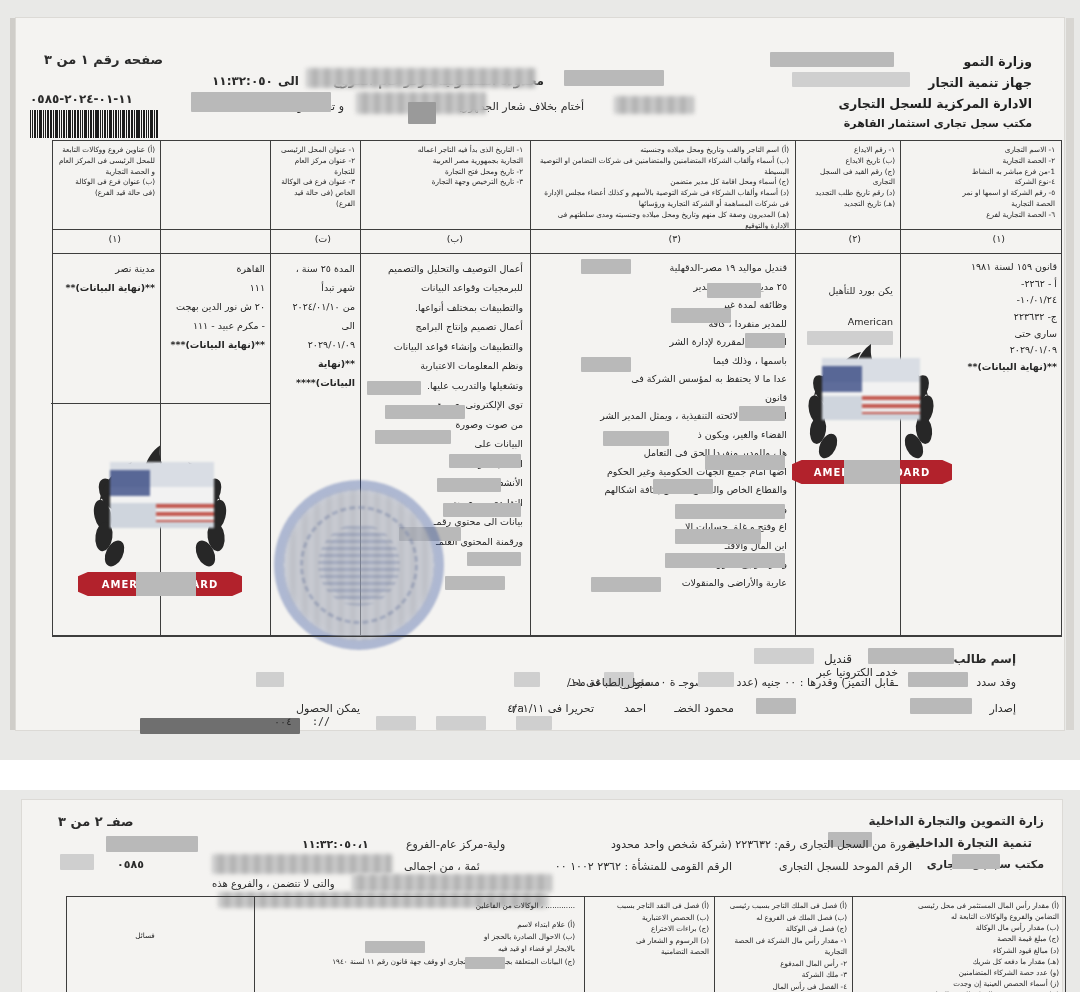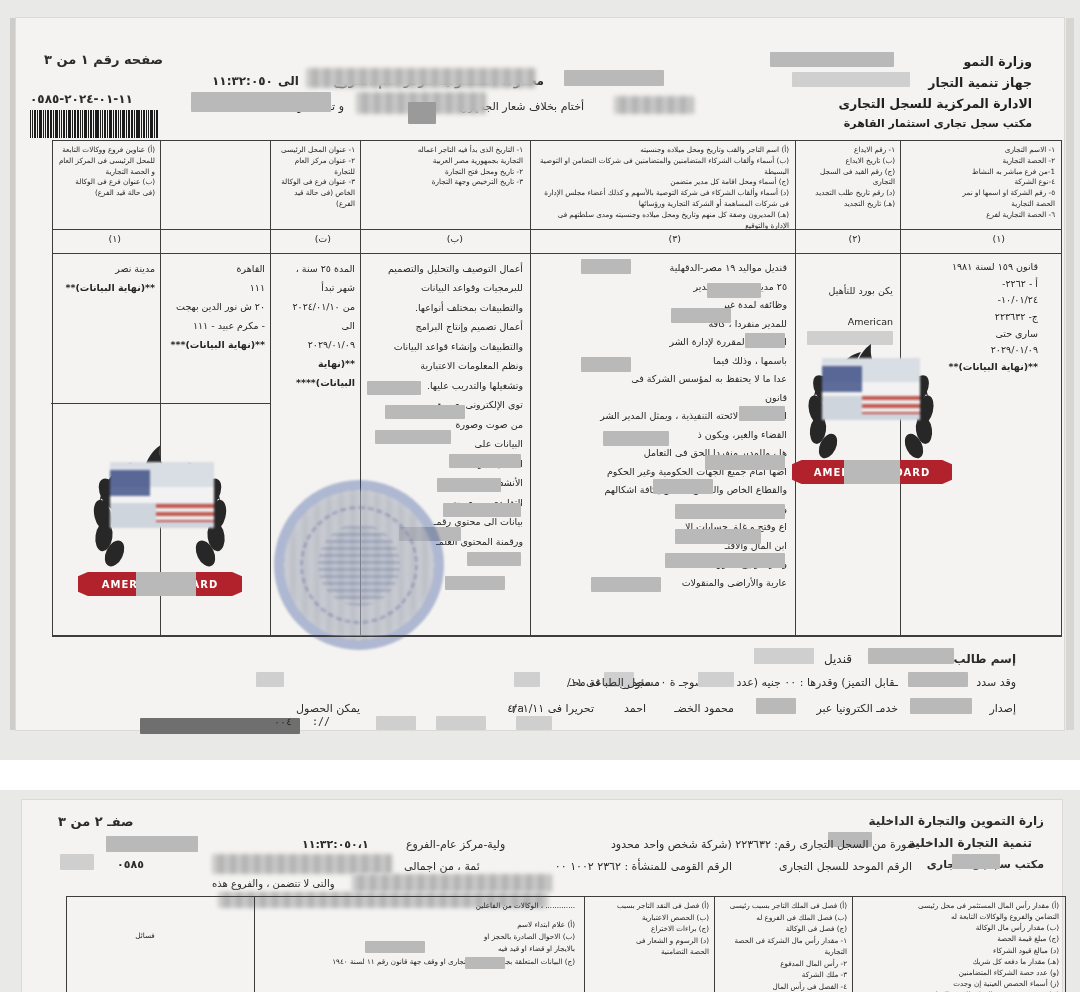--- a/index.html
+++ b/index.html
@@ -256,21 +256,21 @@
 (ب) عنوان فرع فى الوكالة
 (فى حالة قيد الفرع)</div>
 
         <div class="t sm" style="right:56px;top:92px;">(١)</div>
         <div class="t sm" style="right:200px;top:92px;">(٢)</div>
         <div class="t sm" style="right:380px;top:92px;">(٣)</div>
         <div class="t sm" style="right:598px;top:92px;">(ب)</div>
         <div class="t sm" style="right:730px;top:92px;">(ت)</div>
         <div class="t sm" style="right:940px;top:92px;">(١)</div>
 
-        <div class="cellbody" style="right:23px;top:118px;width:146px;text-align:right;">
+        <div class="cellbody" style="right:4px;top:118px;width:146px;text-align:right;">
           <div>قانون ١٥٩ لسنة ١٩٨١</div>
           <div>أ - ٢٢٦٢-</div>
           <div>١٠/٠١/٢٤-</div>
           <div>ج- ٢٢٣٦٣٢</div>
           <div>سارى حتى</div>
           <div>٢٠٢٩/٠١/٠٩</div>
           <div style="font-weight:bold">**(نهاية البيانات)**</div>
         </div>
 
         <div class="cellbody" style="right:168px;top:142px;width:92px;">
@@ -431,21 +431,21 @@
       <div class="rd" style="right:96px;top:654px;width:60px;height:15px;"></div>
       <div class="t" style="right:166px;top:658px;font-size:11px;">ـقابل التميز) وقدرها : ٠٠ جنيه (عدد ١ نسـ       سوجـ       ة ٠٠ مجموع ٠٠ فى ١١/</div>
       <div class="rd l" style="right:330px;top:654px;width:36px;height:15px;"></div>
       <div class="rd l" style="right:430px;top:654px;width:30px;height:15px;"></div>
       <div class="rd l" style="right:524px;top:654px;width:26px;height:15px;"></div>
       <div class="rd l" style="left:240px;top:654px;width:28px;height:15px;"></div>
 
       <div class="t" style="right:404px;top:658px;font-size:11px;">مسئول الطباعة محـ</div>
       <div class="t" style="right:48px;top:684px;font-size:11px;">إصدار</div>
       <div class="rd" style="right:92px;top:680px;width:62px;height:16px;"></div>
-      <div class="t" style="right:166px;top:684px;font-size:11px;">خدمـ       الكترونيا عبر</div>
+      <div class="t" style="right:166px;top:648px;font-size:11px;">خدمـ       الكترونيا عبر</div>
       <div class="rd" style="right:268px;top:680px;width:40px;height:16px;"></div>
       <div class="t" style="right:330px;top:684px;font-size:11px;">محمود الخضـ</div>
       <div class="t" style="right:418px;top:684px;font-size:11px;">احمد</div>
       <div class="t" style="right:470px;top:684px;font-size:11px;">تحريرا فى ٤/٠١/١١</div>
       <div class="t" style="left:280px;top:684px;font-size:11px;">يمكن الحصول</div>
       <div class="t mono" style="right:540px;top:684px;font-size:11px;">ra</div>
 
       <div class="rd dark" style="left:124px;top:700px;width:160px;height:16px;"></div>
       <div class="t mono" style="left:296px;top:698px;font-size:10px;">//:</div>
       <div class="t mono" style="left:258px;top:698px;font-size:10px;">٠٠٤</div>

